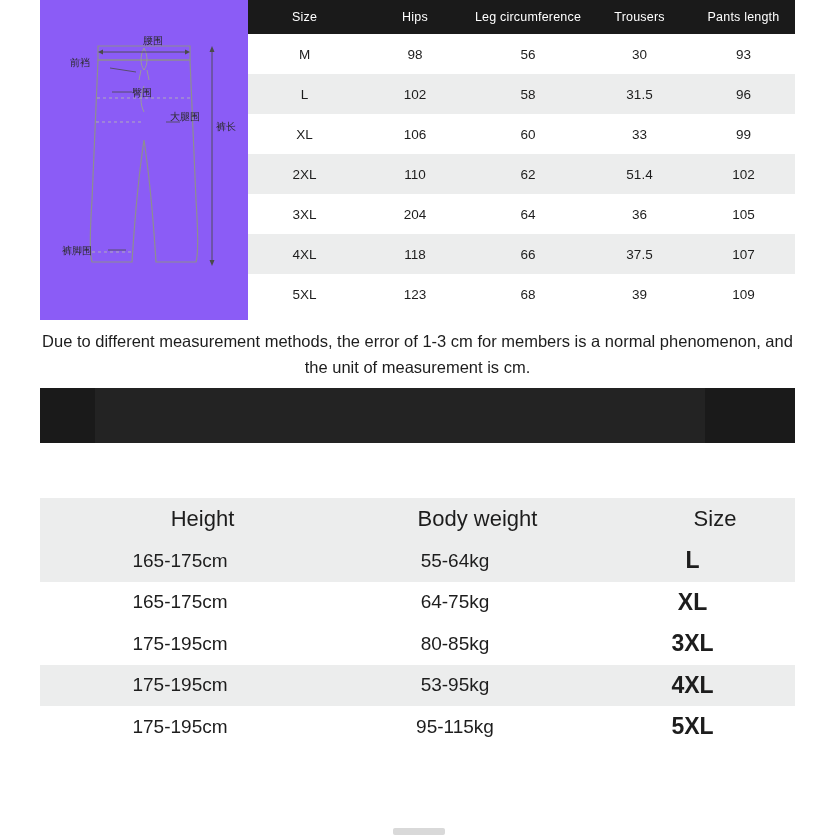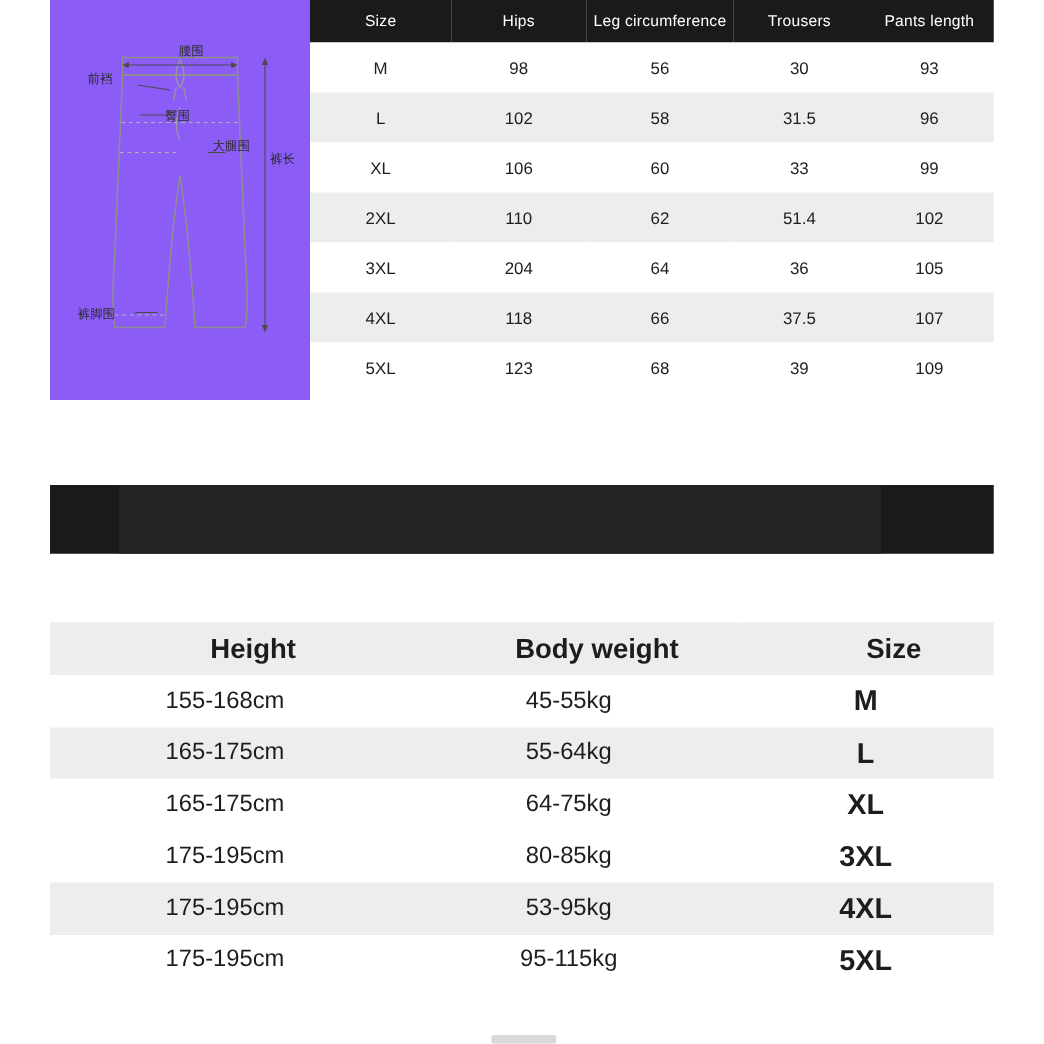--- a/index.html
+++ b/index.html
@@ -134,21 +134,21 @@
     position: absolute;
     left: 40px;
     top: 498px;
     width: 755px;
     border-collapse: collapse;
     table-layout: fixed;
   }
   .rec-table th {
     height: 42px;
     font-size: 22px;
-    font-weight: bold;
+    font-weight: normal;
     color: #1d1d1d;
     background: #eceded;
     text-align: center;
     vertical-align: middle;
     padding-left: 46px;
   }
   .rec-table td {
     height: 41.5px;
     font-size: 19px;
     color: #1d1d1d;
@@ -300,45 +300,41 @@
           <td>5XL</td>
           <td>123</td>
           <td>68</td>
           <td>39</td>
           <td>109</td>
         </tr>
       </tbody>
     </table>
   </div>
 
+  <div class="note">Due to different measurement methods, the error of 1-3 cm for members is a normal phenomenon, and the unit of measurement is cm.</div>
 
   <div class="band">
     <div class="band-inner"></div>
   </div>
 
 
   <table class="rec-table">
     <colgroup>
         <col class="rc-h">
         <col class="rc-w">
         <col class="rc-s">
       </colgroup>
     <thead>
       <tr>
         <th>Height</th>
         <th>Body weight</th>
         <th>Size</th>
       </tr>
     </thead>
     <tbody>
-      <tr>
-        <td>155-168cm</td>
-        <td>45-55kg</td>
-        <td class="size-cell">M</td>
-      </tr>
       <tr class="alt">
         <td>165-175cm</td>
         <td>55-64kg</td>
         <td class="size-cell">L</td>
       </tr>
       <tr>
         <td>165-175cm</td>
         <td>64-75kg</td>
         <td class="size-cell">XL</td>
       </tr>

